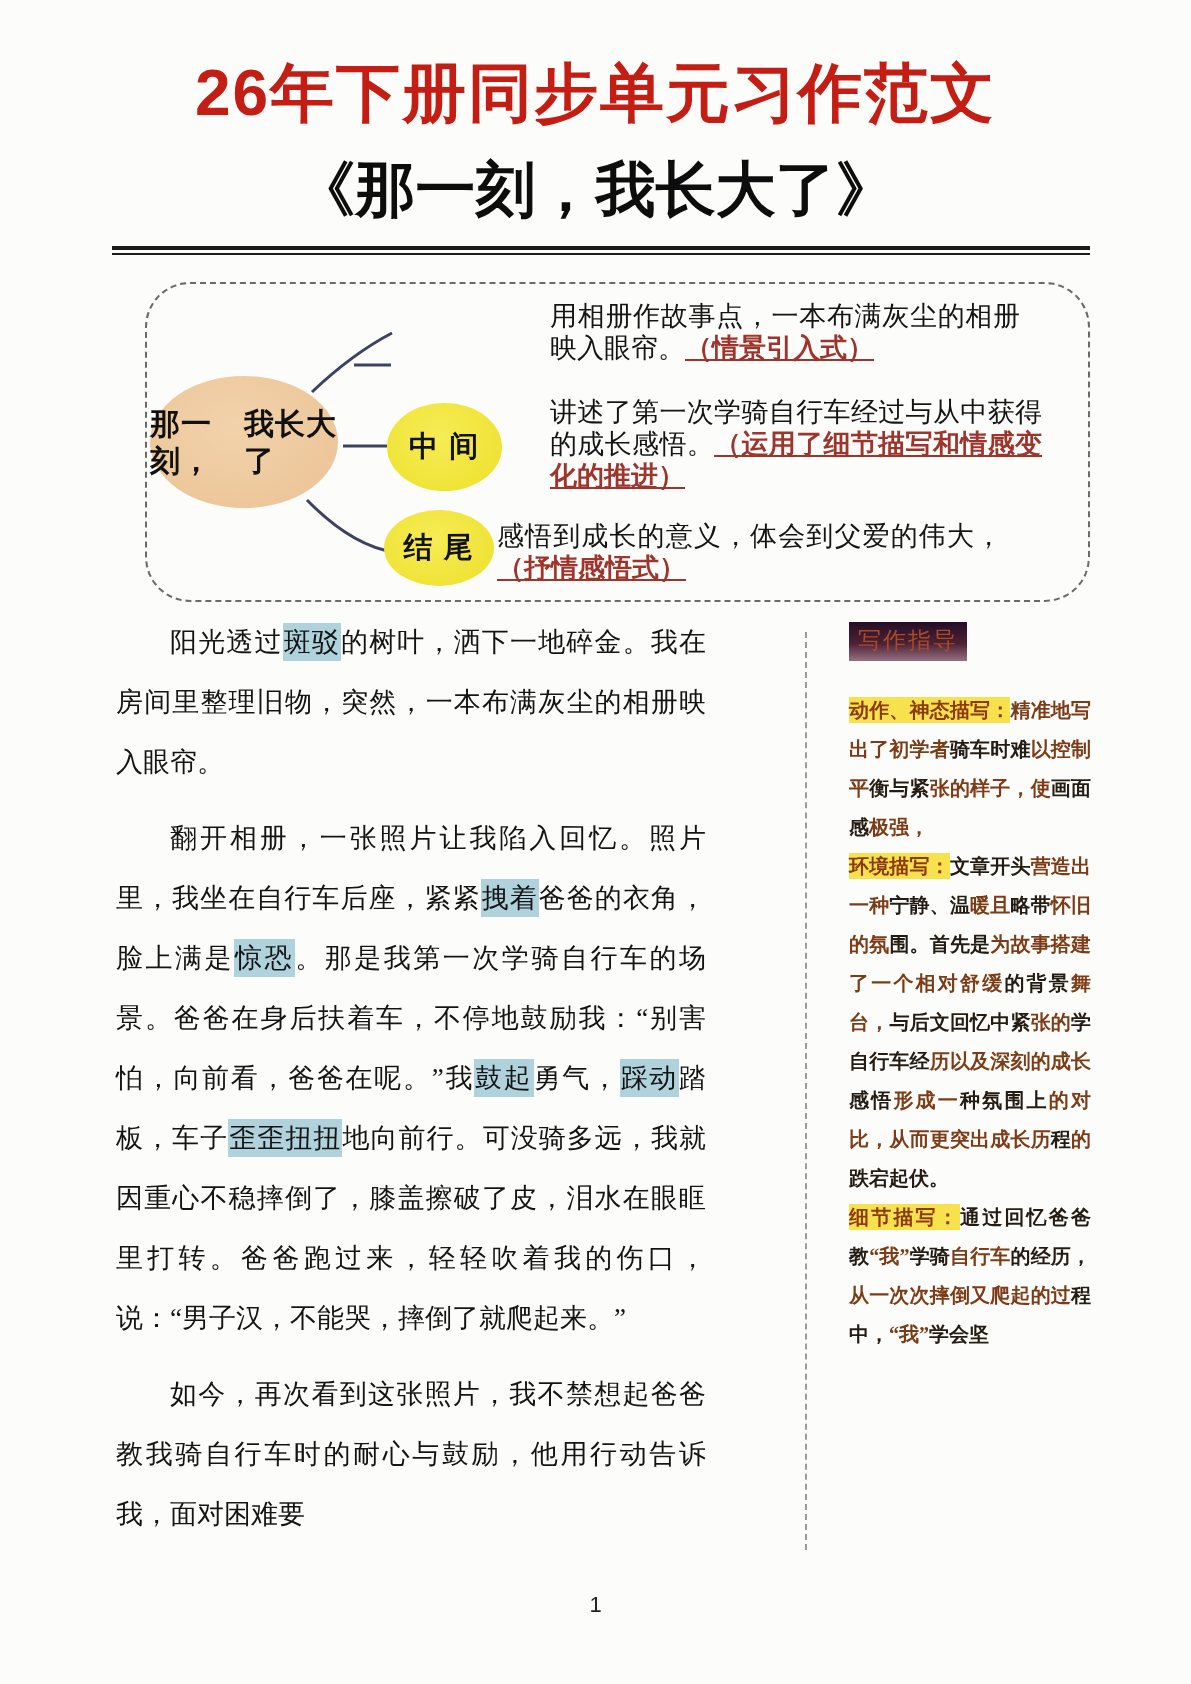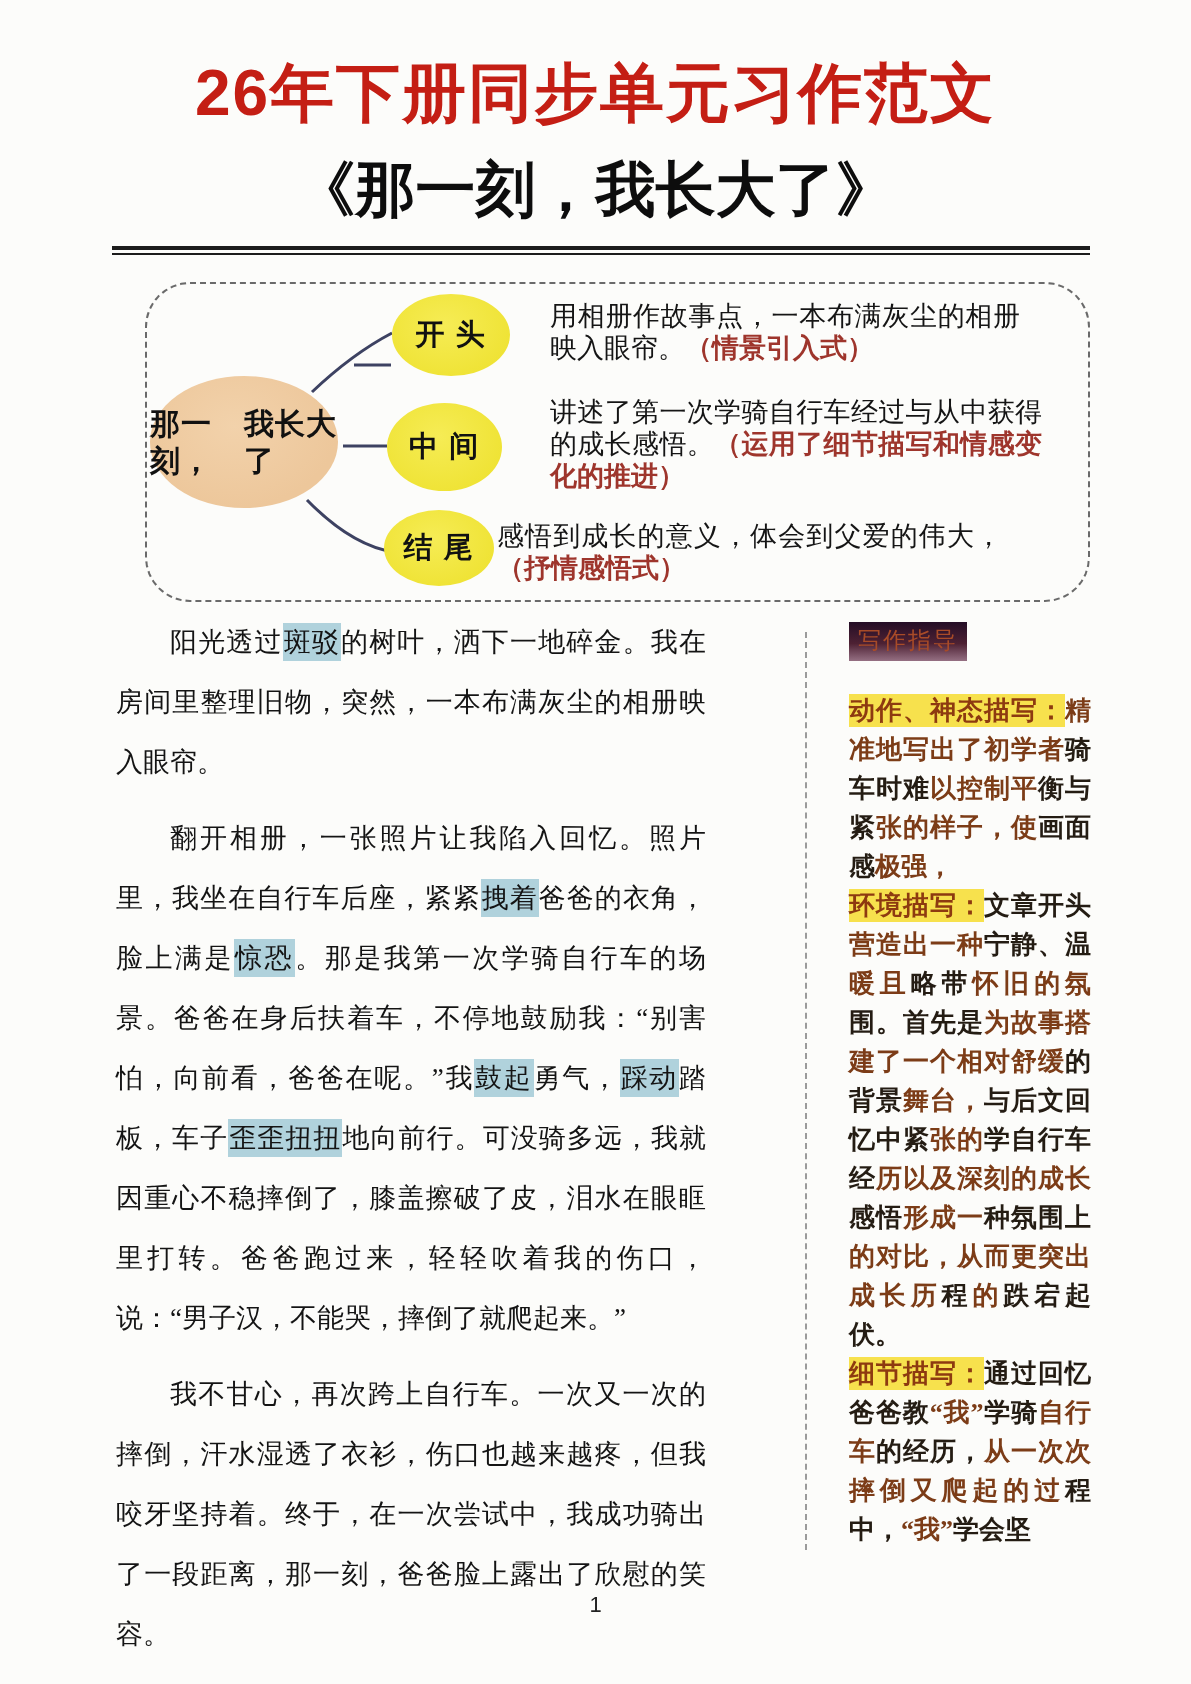--- a/index.html
+++ b/index.html
@@ -40,38 +40,38 @@
     display:flex;align-items:center;justify-content:center;
     font-size:29px;font-weight:700;color:#111;letter-spacing:2px;
   }
   .b0{left:245px;top:10px;width:118px;height:82px;}
   .b1{left:240px;top:119px;width:115px;height:88px;}
   .b2{left:237px;top:226px;width:110px;height:76px;text-align:center;}
   .btext{position:absolute;font-size:27px;line-height:32px;color:#151515;text-align:justify;}
   .t0{left:403px;top:16px;width:470px;}
   .t1{left:403px;top:112px;width:492px;}
   .t2{left:350px;top:236px;width:505px;}
-  .btext .red{color:var(--diagram-red,#9e352c);font-weight:700;}
+  .btext .red{color:var(--diagram-red,#9e352c);font-weight:700;text-decoration:underline;}
   
   .essay{
     position:absolute;left:100px;top:596px;width:622px;
     font-size:27px;line-height:60px;text-align:justify;color:#141414;
   }
   .essay p{margin:16px;text-indent:2em;}
   .essay .hl{background:var(--highlight-blue,#b0d2dc);padding:4px 1px;}
   
   .divider{position:absolute;left:805px;top:632px;height:918px;width:0;border-left:2px dashed #9b9b9b;}
   
   .sidebar{position:absolute;left:849px;top:622px;width:242px;}
   .sb-header{
     display:inline-block;padding:3px 9px 5px;
     background:linear-gradient(180deg,#240e26 0%,#4d2133 55%,#957083 100%);
     color:#a84b28;font-size:23px;font-weight:400;letter-spacing:2px;
   }
-  .sb-body{margin-top:30px;font-size:26px;line-height:39px;font-weight:700;text-align:justify;}
+  .sb-body{margin-top:30px;font-size:20px;line-height:39px;font-weight:700;text-align:justify;}
   .sb-sec{margin:0;}
   .sb-label{background:var(--highlight-yellow,#f7e14d);color:#8d3a10;padding:2px 0;}
   .sb-b{color:var(--sidebar-brown,#7c3c17);}
   .sb-k{color:var(--sidebar-black,#241c13);}
   
   .page-number{
     position:absolute;top:1592px;left:0;width:100%;text-align:center;
     font-size:22px;color:#222;font-family:"Liberation Sans","DejaVu Sans",sans-serif;
   }
 </style>
@@ -88,39 +88,37 @@
     <path d="M207 81 L244 81" stroke="#3d4262" stroke-width="3" fill="none"></path>
     <path d="M196 162 L240 162" stroke="#3d4262" stroke-width="3" fill="none"></path>
     <path d="M160 216 Q205 262 247 268" stroke="#3d4262" stroke-width="3" fill="none"></path>
   </svg>
 
   <div class="center-ellipse">
     <span>那一刻，</span>
     <span>我长大了</span>
   </div>
 
-  <div class="bubble b0">开 头</div>
   <div class="bubble b1">中 间</div>
   <div class="bubble b2">结 尾</div>
 
   <div class="btext t0">
     <span>用相册作故事点，一本布满灰尘的相册映入眼帘。</span><span class="red">（情景引入式）</span>
   </div>
   <div class="btext t1">
     <span>讲述了第一次学骑自行车经过与从中获得的成长感悟。</span><span class="red">（运用了细节描写和情感变化的推进）</span>
   </div>
   <div class="btext t2">
     <span>感悟到成长的意义，体会到父爱的伟大，</span><span class="red">（抒情感悟式）</span>
   </div>
 </div>
 
 <div class="essay">
     <p><span>阳光透过</span><span class="hl">斑驳</span><span>的树叶，洒下一地碎金。我在房间里整理旧物，突然，一本布满灰尘的相册映入眼帘。</span></p>
     <p><span>翻开相册，一张照片让我陷入回忆。照片里，我坐在自行车后座，紧紧</span><span class="hl">拽着</span><span>爸爸的衣角，脸上满是</span><span class="hl">惊恐</span><span>。那是我第一次学骑自行车的场景。爸爸在身后扶着车，不停地鼓励我：“别害怕，向前看，爸爸在呢。”我</span><span class="hl">鼓起</span><span>勇气，</span><span class="hl">踩动</span><span>踏板，车子</span><span class="hl">歪歪扭扭</span><span>地向前行。可没骑多远，我就因重心不稳摔倒了，膝盖擦破了皮，泪水在眼眶里打转。爸爸跑过来，轻轻吹着我的伤口，说：“男子汉，不能哭，摔倒了就爬起来。”</span></p>
-    <p><span>我不甘心，再次跨上自行车。一次又一次的摔倒，汗水湿透了衣衫，伤口也越来越疼，但我咬牙坚持着。终于，在一次尝试中，我成功骑出了一段距离，那一刻，爸爸脸上露出了欣慰的笑容。</span></p>
     <p><span>如今，再次看到这张照片，我不禁想起爸爸教我骑自行车时的耐心与鼓励，他用行动告诉我，面对困难要</span></p>
   </div>
 
 <div class="divider"></div>
 
 <div class="sidebar">
   <div class="sb-header">写作指导</div>
   <div class="sb-body">
       <div class="sb-sec"><span class="sb-label">动作、神态描写：</span><span class="sb-b">精准地写出了初学者</span><span class="sb-k">骑车时难</span><span class="sb-b">以控制平</span><span class="sb-k">衡与紧</span><span class="sb-b">张的样子，使</span><span class="sb-k">画面感</span><span class="sb-b">极强，</span></div>
       <div class="sb-sec"><span class="sb-label">环境描写：</span><span class="sb-k">文章开头</span><span class="sb-b">营造出一种</span><span class="sb-k">宁静、温</span><span class="sb-b">暖且</span><span class="sb-k">略带</span><span class="sb-b">怀旧的氛</span><span class="sb-k">围。首先是</span><span class="sb-b">为故事搭建了一个相对舒缓</span><span class="sb-k">的背景</span><span class="sb-b">舞台，</span><span class="sb-k">与后文回忆中紧</span><span class="sb-b">张的</span><span class="sb-k">学自行车经</span><span class="sb-b">历以及深刻的成长</span><span class="sb-k">感悟</span><span class="sb-b">形成一</span><span class="sb-k">种氛围上</span><span class="sb-b">的对比，从而更突出成长历</span><span class="sb-k">程</span><span class="sb-b">的</span><span class="sb-k">跌宕起伏。</span></div>

